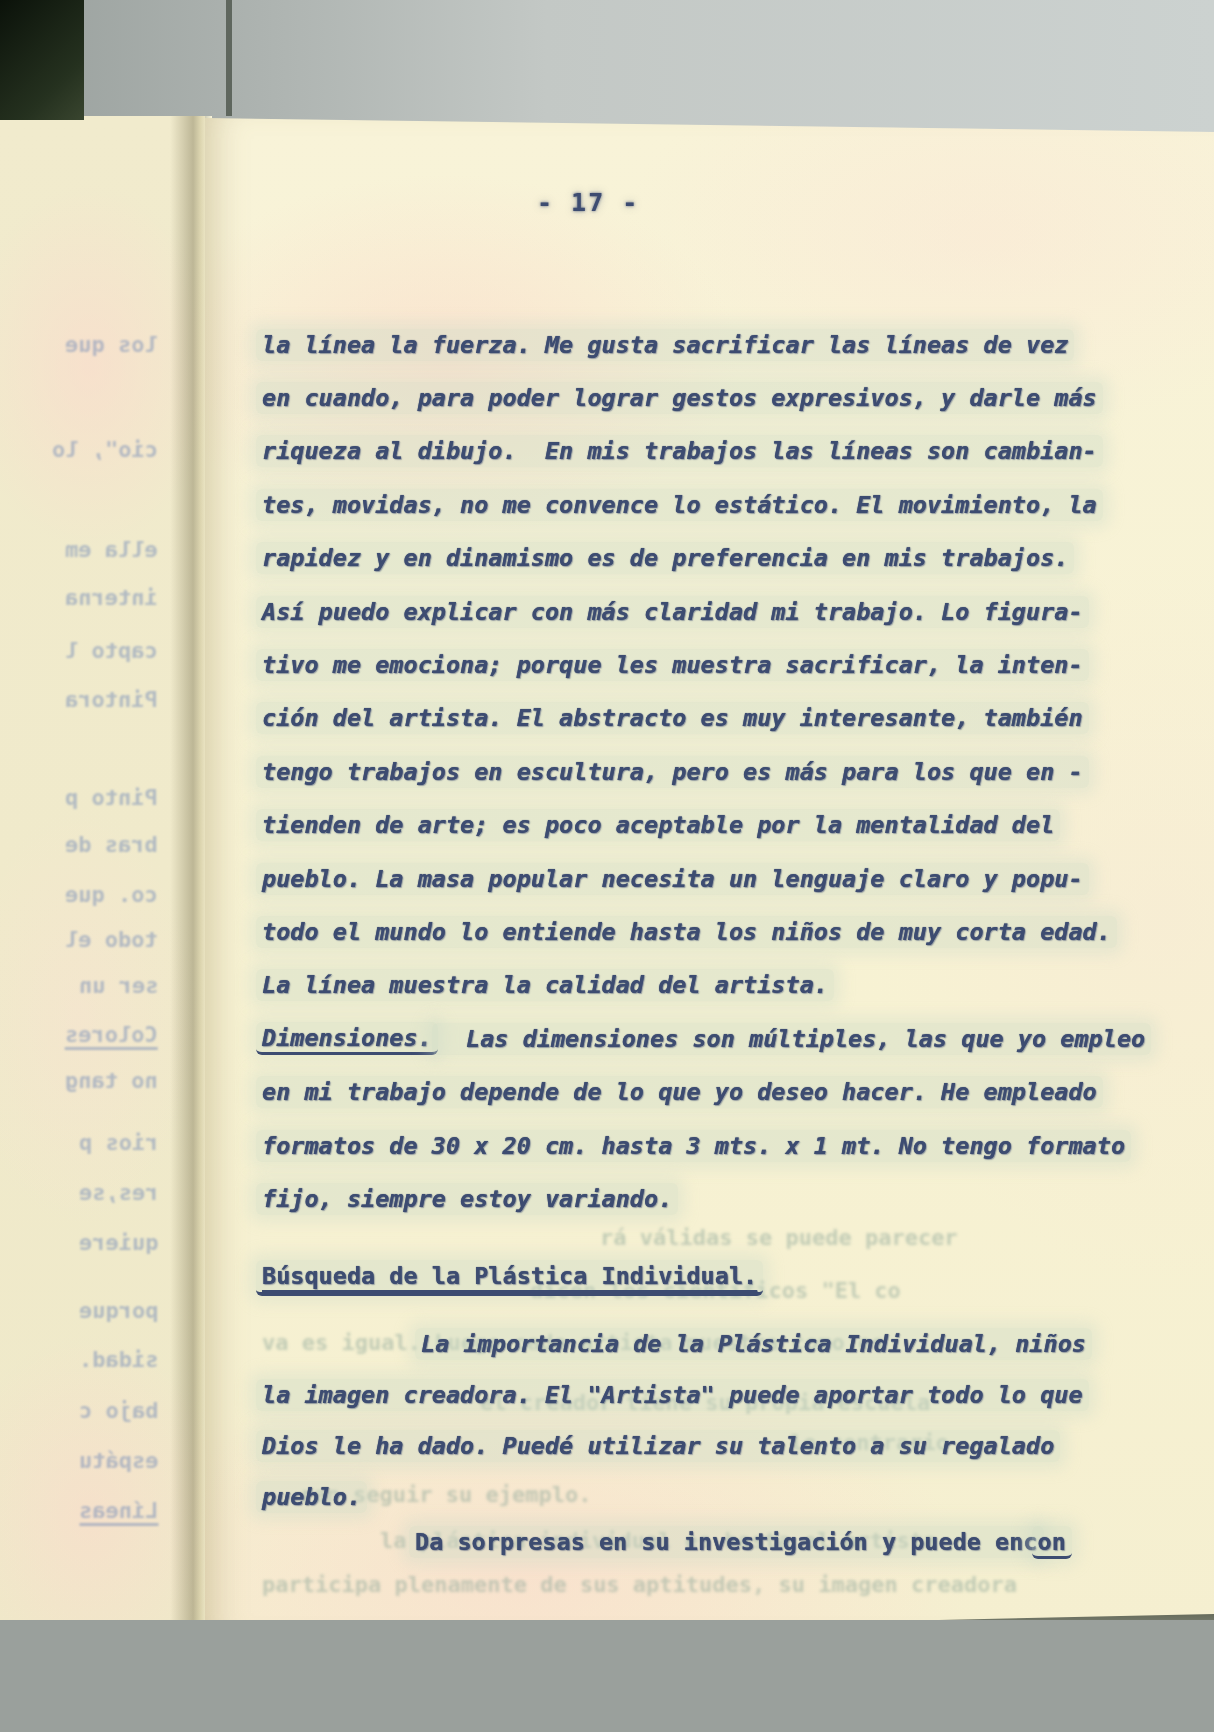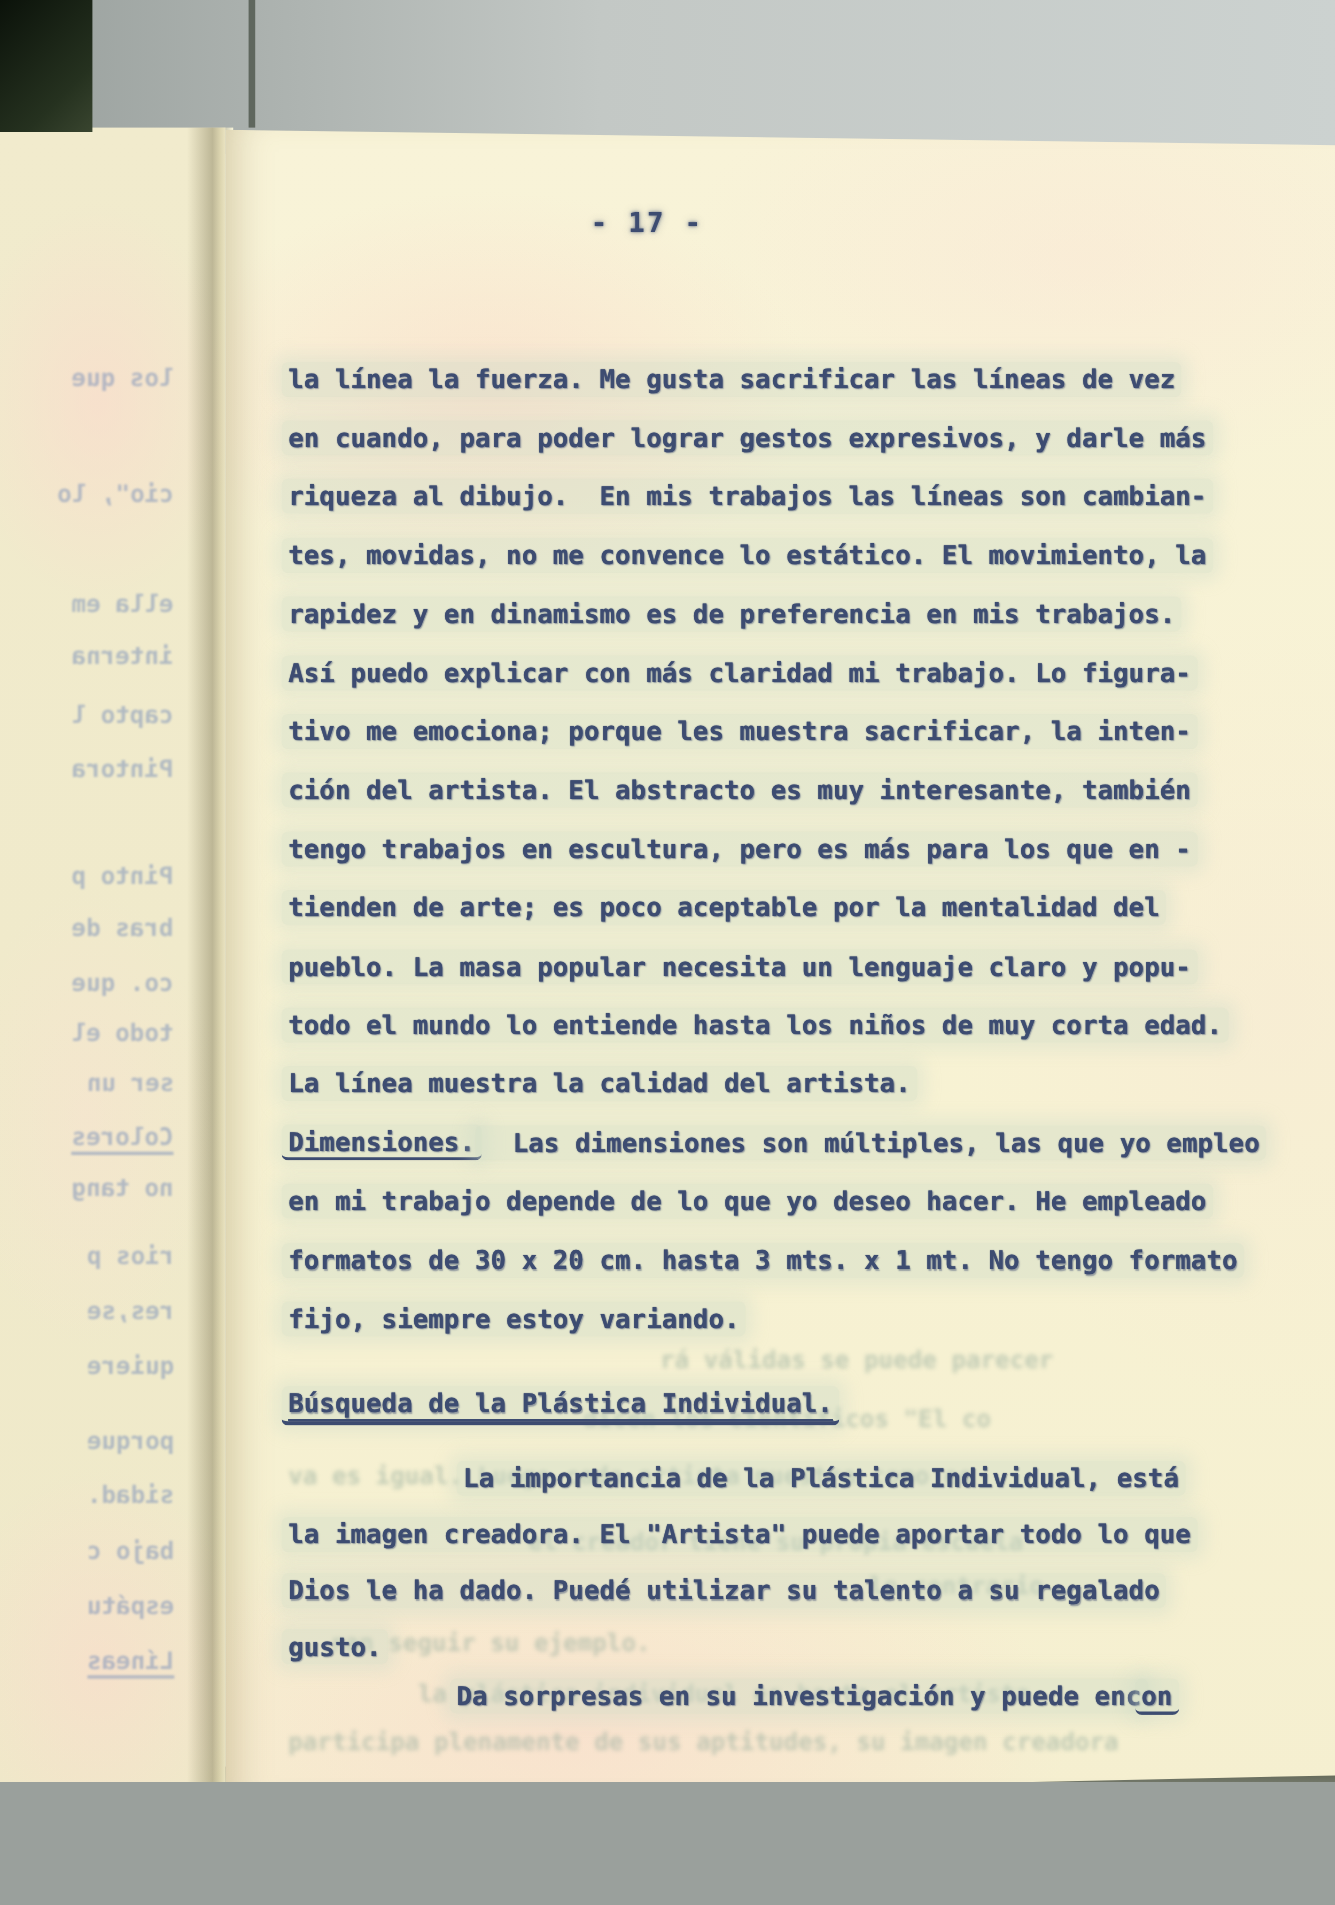--- a/index.html
+++ b/index.html
@@ -37,21 +37,21 @@
   .dark-line-top{position:absolute;left:226px;top:0;width:6px;height:116px;z-index:6;background:rgba(32,42,30,.55);}
   .dark-bl{position:absolute;left:0;top:1628px;width:78px;height:104px;z-index:6;
         background:linear-gradient(90deg,#1c2718,#2e3a27);}
 
   
   .ink{color:var(--ink,#3d4c71);font-weight:bold;white-space:pre;
        text-shadow:0 0 1px rgba(61,76,113,.95),1px 1px 1.2px rgba(61,76,113,.45);
        background:rgba(202,218,198,.40);
        box-shadow:0 0 14px 7px rgba(202,218,198,.34);
        border-radius:6px;padding:2px 6px;margin-left:-6px;}
-  .line{height:53.4px;display:flex;align-items:center;}
+  .line{height:53.4px;display:flex;align-items:center;font-style:italic;}
   .block{position:absolute;font-size:23.5px;}
   .u{border-bottom:3px solid var(--ink,#3d4c71);padding-bottom:0;}
   .title{position:absolute;left:332px;top:72px;font-size:25px;letter-spacing:2px;
        color:var(--ink,#3d4c71);font-weight:bold;
        text-shadow:0 0 3px rgba(61,76,113,.8),0 0 8px rgba(61,76,113,.35);filter:blur(.4px);}
   .heading{position:absolute;left:57px;top:1146px;font-size:23.5px;}
   .heading .ink{border-bottom:4px solid var(--ink,#3d4c71);text-decoration:underline;text-underline-offset:6px;}
   .para2{left:57px;top:1202px;}
   .para2 .line{height:51px;}
   .indent{margin-left:153px;}
@@ -162,30 +162,30 @@
         </div>
       <div class="line">
           <span class="ink">fijo, siempre estoy variando.</span>
         </div>
     </div>
 
     <div class="heading"><span class="ink">Búsqueda de la Plástica Individual.</span></div>
 
     <div class="block para2">
       <div class="line">
-          <span class="ink indent">La importancia de la Plástica Individual, está</span>
+          <span class="ink indent">La importancia de la Plástica Individual, niños</span>
         </div>
       <div class="line">
           <span class="ink">la imagen creadora. El "Artista" puede aportar todo lo que</span>
         </div>
       <div class="line">
           <span class="ink">Dios le ha dado. Puedé utilizar su talento a su regalado</span>
         </div>
       <div class="line">
-          <span class="ink">gusto.</span>
+          <span class="ink">pueblo.</span>
         </div>
     </div>
 
     <div class="lastline"><span class="ink">Da sorpresas en su investigación y puede enc</span><span class="ink u" style="margin-left:-12px">on</span></div>
   </div>
 
   <div class="dark-tl"></div>
   <div class="dark-line-top"></div>
   <div class="dark-bl"></div>
 </div>

